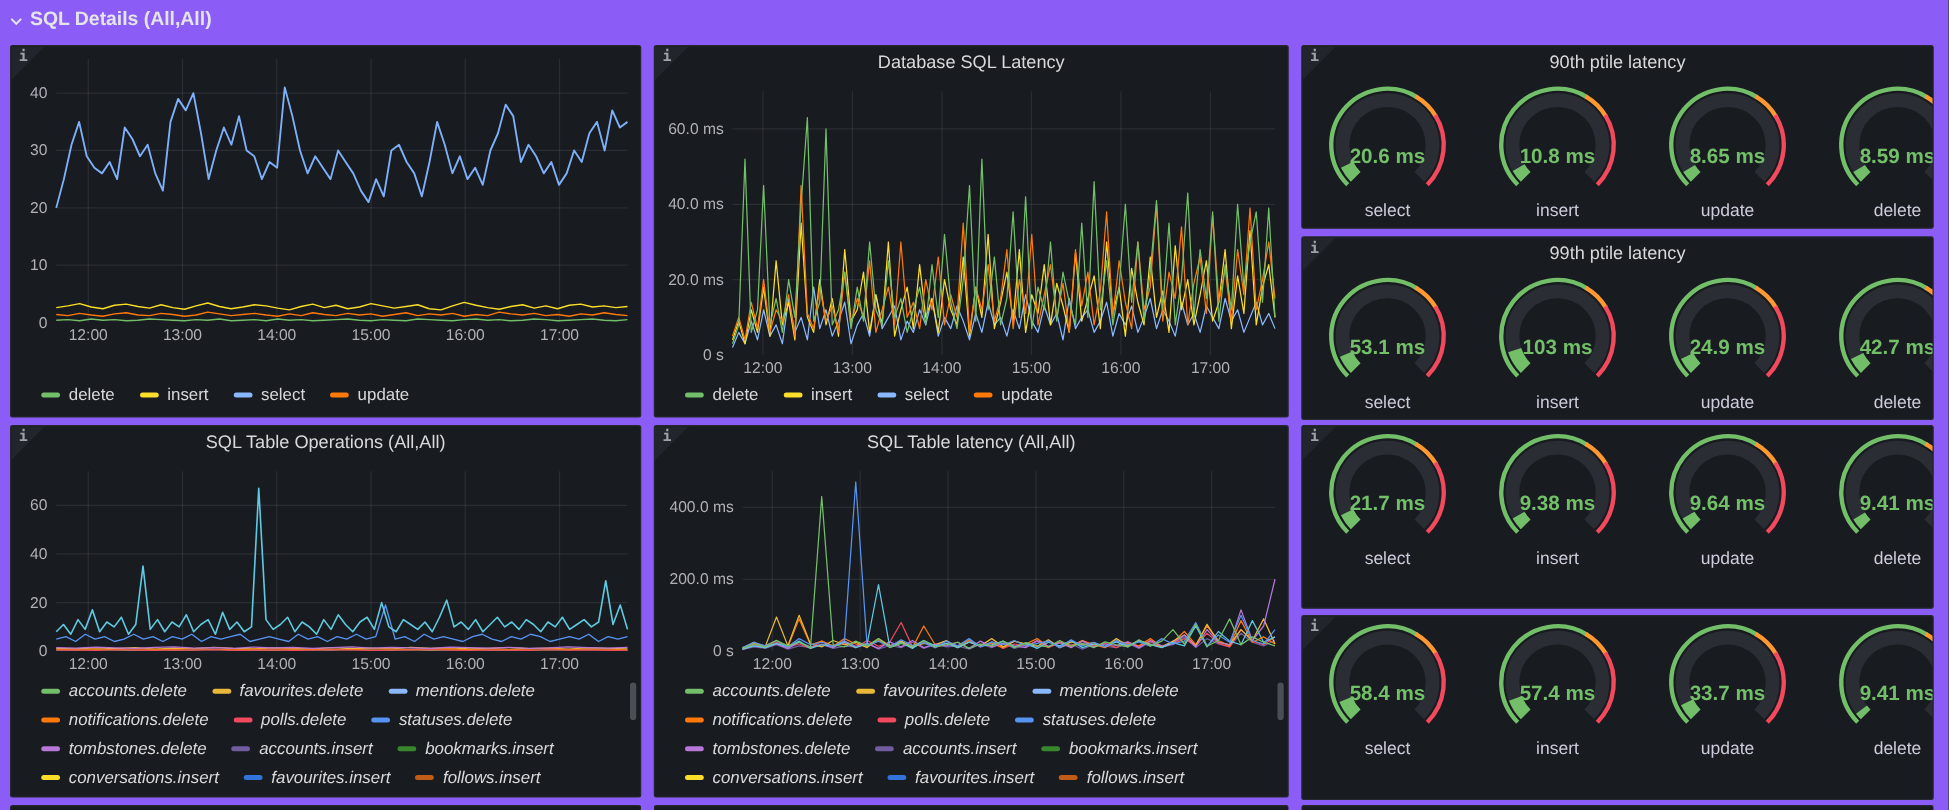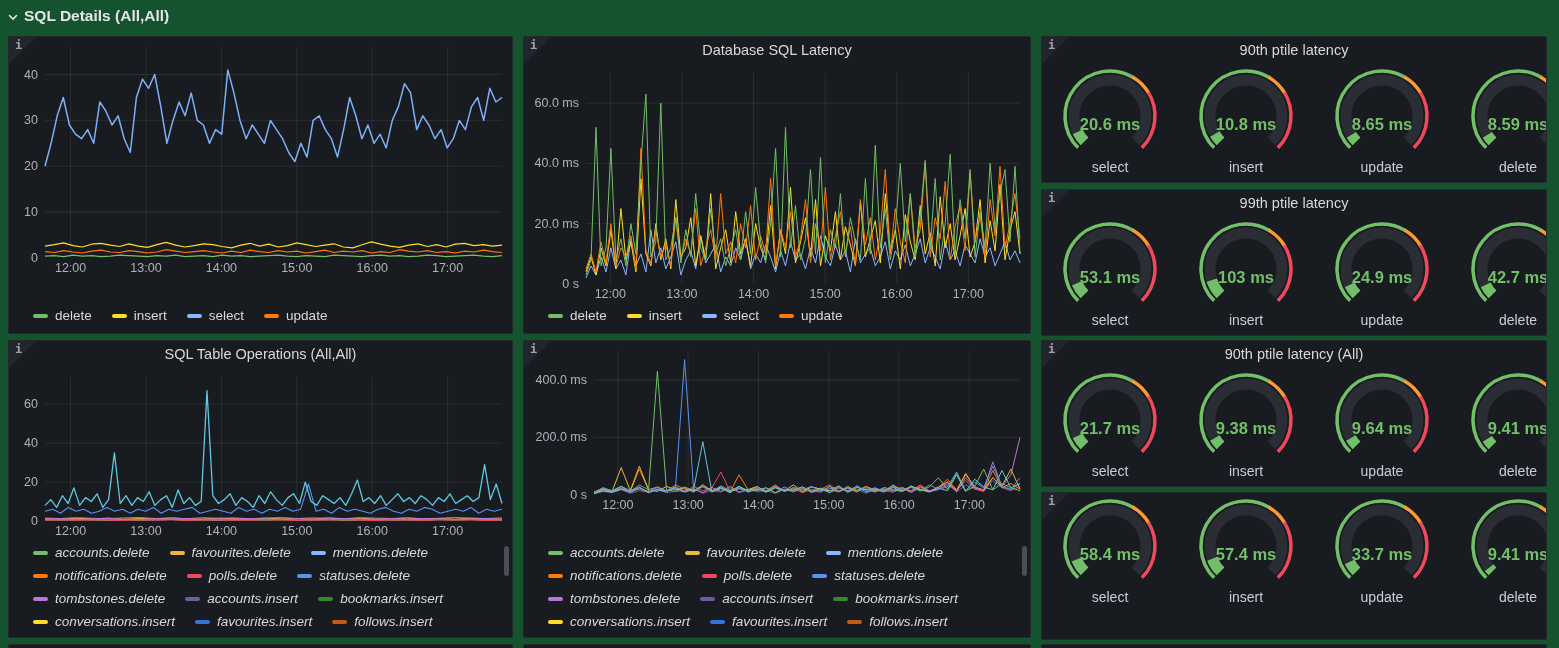--- a/index.html
+++ b/index.html
@@ -1,16 +1,16 @@
 <!DOCTYPE html>
 <html><head>
 <meta charset="utf-8">
 <style>
   html,body{margin:0;padding:0;background:#111217;}
-  #stage{position:relative;width:1559px;height:648px;overflow:hidden;background:#14532d;
+  #stage{position:relative;width:1559px;height:648px;overflow:hidden;background:#8b5cf6;
          font-family:"Liberation Sans",sans-serif;}
   .row-header{position:absolute;left:7px;top:5px;height:22px;display:flex;align-items:center;
               gap:5px;color:#e4e5e9;font-size:15.5px;font-weight:700;cursor:pointer;}
   .chev{width:12px;height:12px;display:inline-block;position:relative;top:1px;}
   .panel{position:absolute;background:#181b1f;border:1px solid #25282e;border-radius:2px;
          box-sizing:border-box;overflow:hidden;display:flex;flex-direction:column;}
   .corner{position:absolute;top:0;left:0;width:0;height:0;border-top:27px solid #22262c;
           border-right:27px solid transparent;z-index:3;cursor:pointer;}
   .corner span{position:absolute;top:-26px;left:6px;font:700 12px "DejaVu Sans Mono",monospace;color:#9fa2a8;}
   .ptitle{height:26px;flex:0 0 26px;display:flex;align-items:center;justify-content:center;
@@ -314,20 +314,21 @@
           <span>follows.insert</span>
         </div>
         <div class="scroll-thumb"></div>
       </div>
   </div>
 
   <div class="panel" style="left:523px;top:340px;width:508px;height:298px">
     <div class="corner">
         <span>i</span>
       </div>
+    <div class="ptitle">SQL Table latency (All,All)</div>
     <div class="chart-area">
         <svg width="506" height="173">
           <line x1="93.856" y1="10" x2="93.856" y2="154" stroke="rgba(204,204,220,0.10)" stroke-width="1"></line>
           <text x="93.856" y="168" fill="#b0b1b9" font-size="12.5" text-anchor="middle">12:00</text>
           <line x1="164.14600000000002" y1="10" x2="164.14600000000002" y2="154" stroke="rgba(204,204,220,0.10)" stroke-width="1"></line>
           <text x="164.14600000000002" y="168" fill="#b0b1b9" font-size="12.5" text-anchor="middle">13:00</text>
           <line x1="234.436" y1="10" x2="234.436" y2="154" stroke="rgba(204,204,220,0.10)" stroke-width="1"></line>
           <text x="234.436" y="168" fill="#b0b1b9" font-size="12.5" text-anchor="middle">14:00</text>
           <line x1="304.726" y1="10" x2="304.726" y2="154" stroke="rgba(204,204,220,0.10)" stroke-width="1"></line>
           <text x="304.726" y="168" fill="#b0b1b9" font-size="12.5" text-anchor="middle">15:00</text>
@@ -400,21 +401,20 @@
           <span>follows.insert</span>
         </div>
         <div class="scroll-thumb"></div>
       </div>
   </div>
 
   <div class="panel" style="left:1041px;top:340px;width:506px;height:147px">
     <div class="corner">
         <span>i</span>
       </div>
-    <div class="ptitle">90th ptile latency (All)</div>
     <div class="gauges">
         <div class="gauge"><svg width="124" height="94" viewBox="0 0 124 94">
             <path d="M 30.18 84.82 A 45 45 0 0 1 85.85 14.84" fill="none" stroke="#73bf69" stroke-width="3.5"></path>
             <path d="M 84.50 14.03 A 45 45 0 0 1 100.97 30.50" fill="none" stroke="#ff9830" stroke-width="3.5"></path>
             <path d="M 100.16 29.15 A 45 45 0 0 1 93.82 84.82" fill="none" stroke="#f2495c" stroke-width="3.5"></path>
             <path d="M 36.54 78.46 A 36 36 0 1 1 87.46 78.46" fill="none" stroke="#2a2d33" stroke-width="11"></path>
             <path d="M 36.54 78.46 A 36 36 0 0 1 29.67 68.84" fill="none" stroke="#73bf69" stroke-width="11"></path>
             <text x="62" y="67" fill="#73bf69" font-size="16.5" font-weight="700" text-anchor="middle">21.7 ms</text>
           </svg><div class="glabel">select</div></div>
         <div class="gauge"><svg width="124" height="94" viewBox="0 0 124 94">

